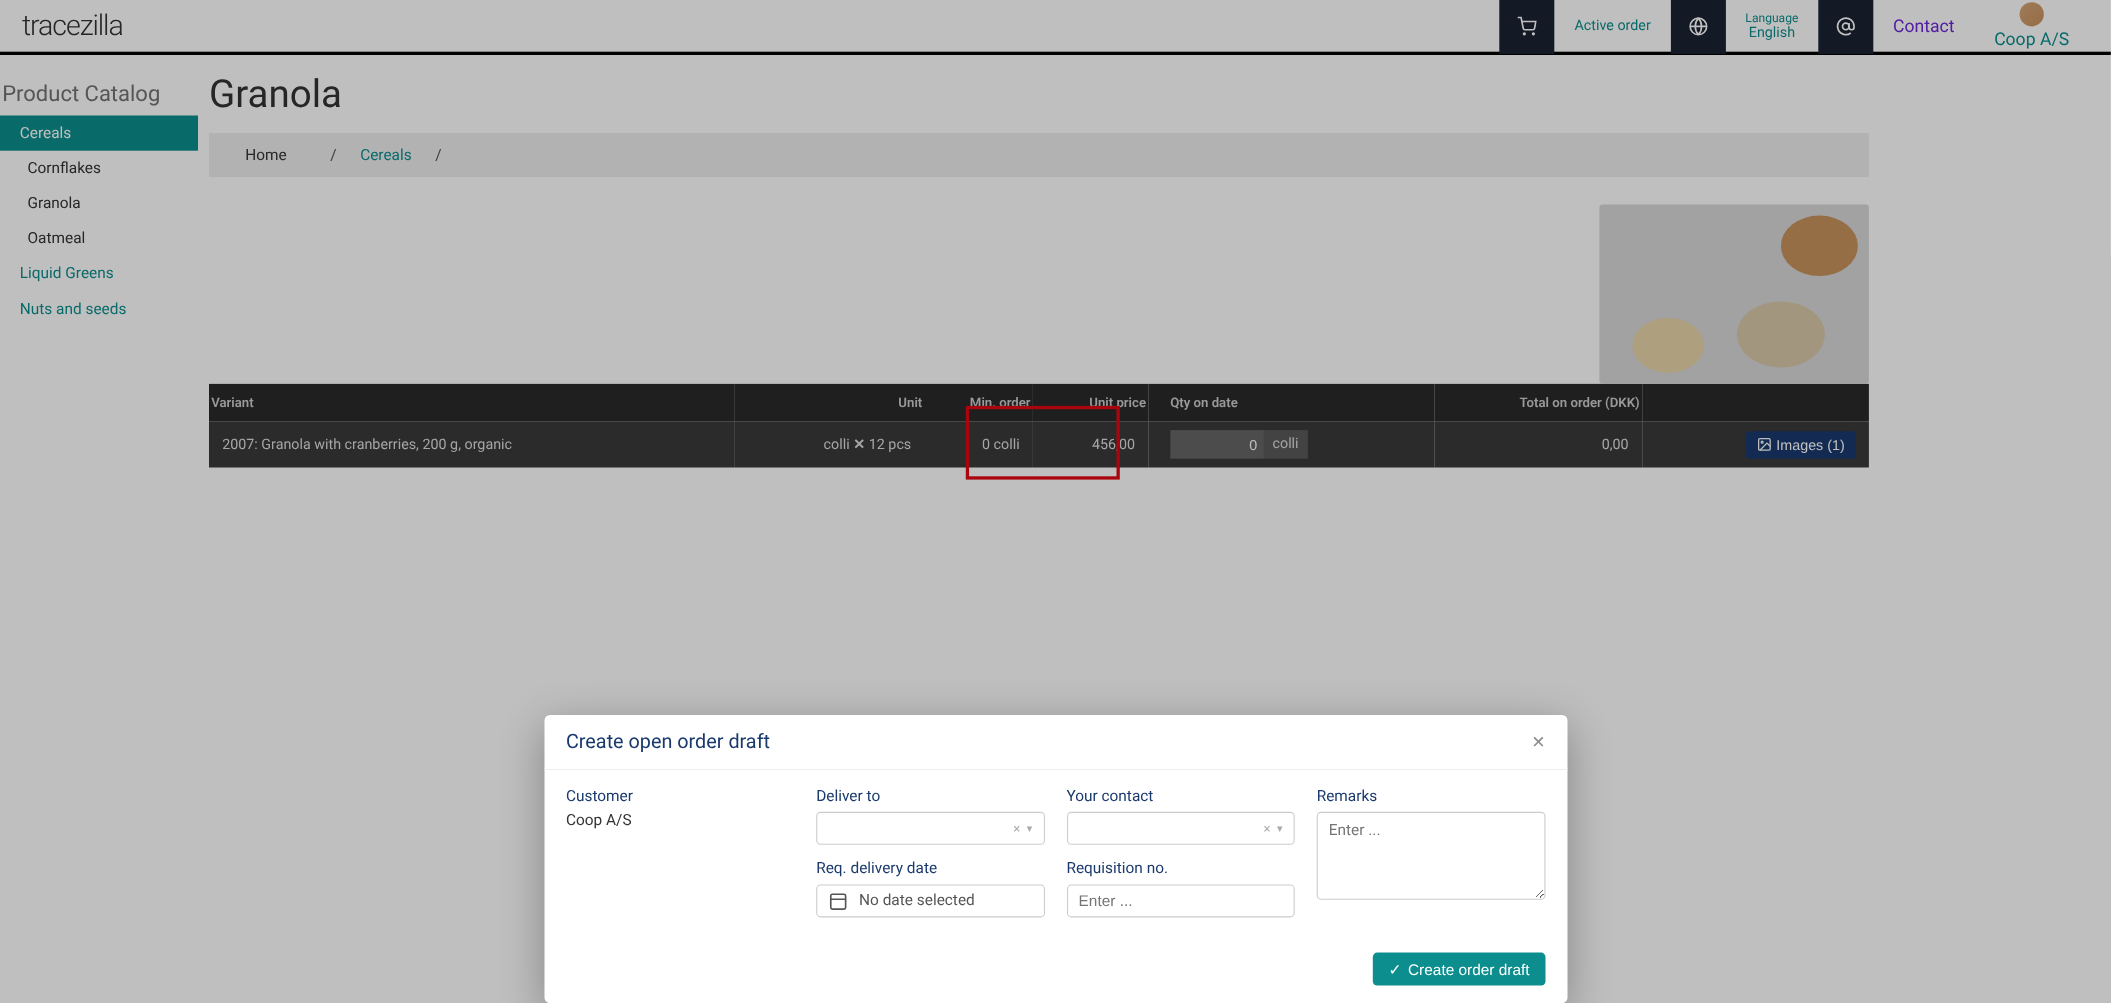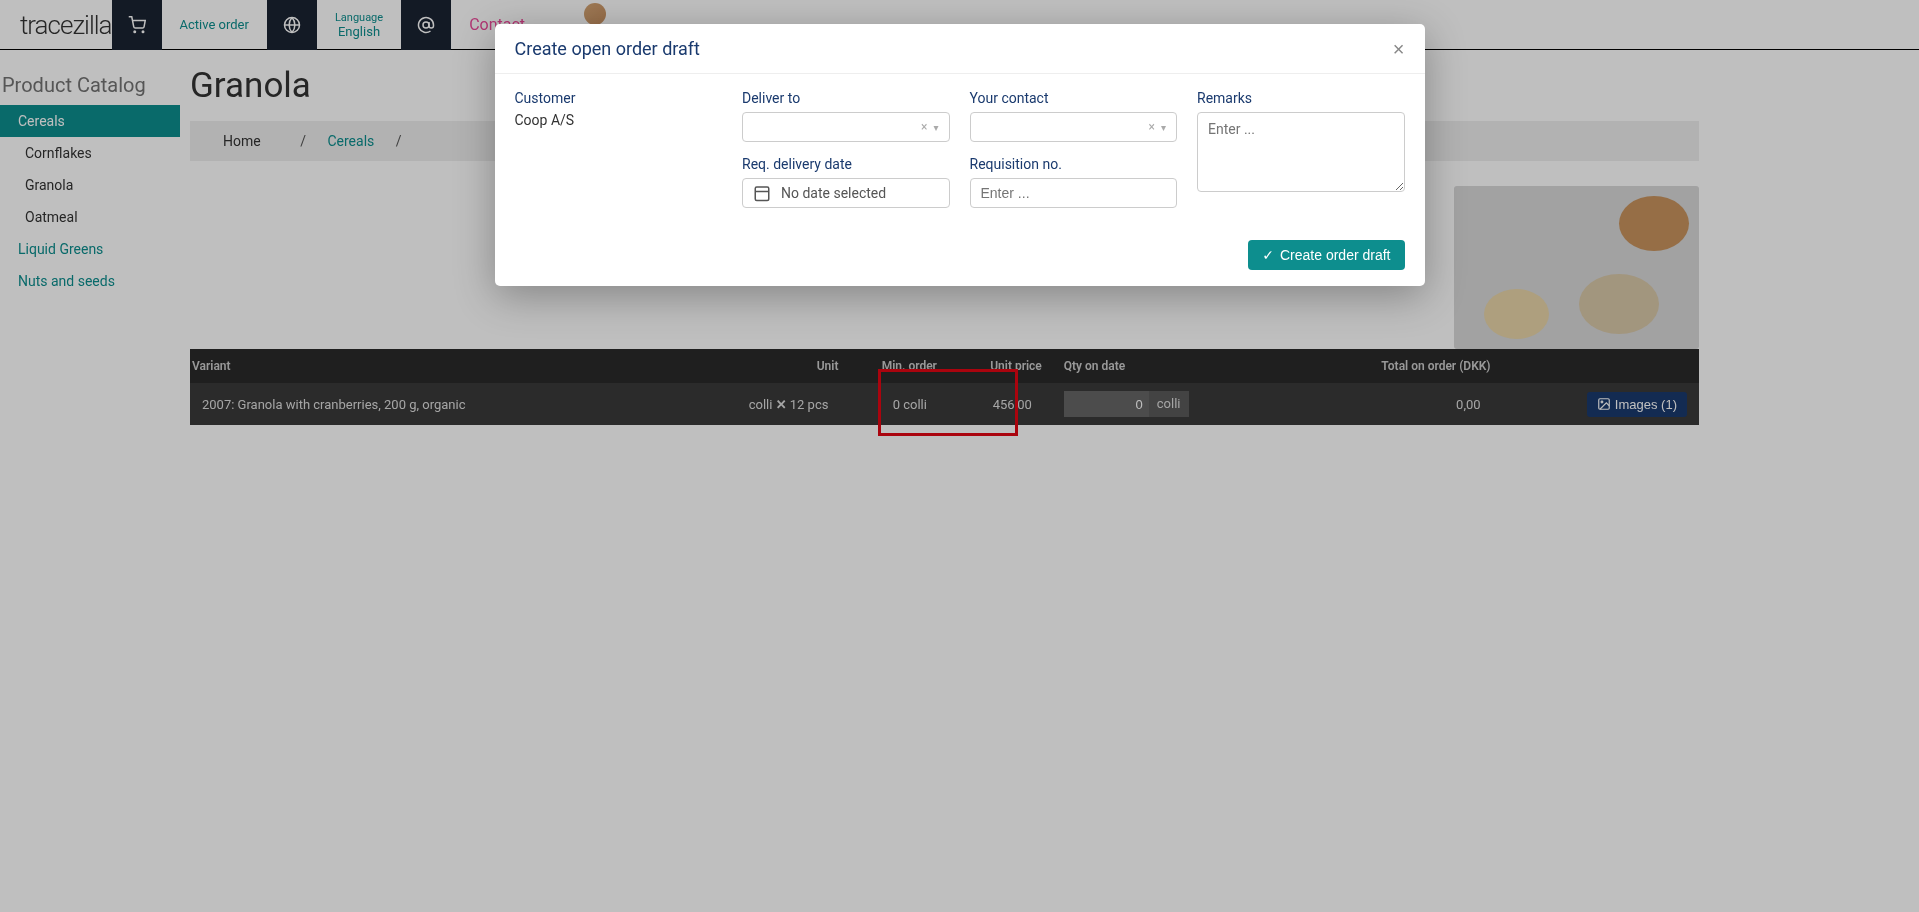--- a/index.html
+++ b/index.html
@@ -1,29 +1,29 @@
 <!DOCTYPE html>
 <html><head>
 <meta charset="utf-8">
 <style>
 * { box-sizing: border-box; margin: 0; padding: 0; }
 body { font-family: -apple-system, BlinkMacSystemFont, "Segoe UI", Roboto, "Helvetica Neue", Arial, sans-serif; font-size: 14px; color: #333; background: #fff; width: 1919px; height: 912px; overflow: hidden; position: relative; }
 
 
-.header { height: 50px; border-bottom: 1px solid #000000; display: flex; align-items: center; justify-content: flex-start; padding: 0 20px; }
+.header { height: 50px; border-bottom: 3px solid #000000; display: flex; align-items: center; justify-content: space-between; padding: 0 20px; }
 .logo { font-size: 26px; font-weight: 300; color: #333; letter-spacing: -1px; }
 .header-right { display: flex; align-items: center; gap: 0; }
 .header-item { display: flex; flex-direction: column; align-items: center; justify-content: center; padding: 0 18px; height: 50px; font-size: 13px; cursor: pointer; }
 .header-item.cart { background: #1a2332; color: #fff; width: 50px; }
 .header-item.active-order { color: #0d8e8e; }
 .header-item.globe { background: #1a2332; color: #fff; width: 50px; }
 .header-item.lang { color: #0d8e8e; }
 .header-item.lang .sub { font-size: 11px; }
 .header-item.at { background: #1a2332; color: #fff; width: 50px; }
-.header-item.contact { color: #ec4899; font-size: 16px; }
+.header-item.contact { color: #6d28d9; font-size: 16px; }
 .header-item.company { color: #0d8e8e; font-size: 16px; display: flex; flex-direction: column; align-items: center; }
 .avatar { width: 22px; height: 22px; border-radius: 50%; background: linear-gradient(135deg, #d4a574, #c89060); margin-bottom: 2px; }
 
 
 .main { display: flex; height: calc(912px - 50px); }
 .sidebar { width: 180px; padding-top: 15px; }
 .sidebar-title { font-size: 20px; color: #737373; padding: 8px 2px; }
 .sidebar-item { padding: 8px 18px; color: #0d8e8e; cursor: pointer; font-size: 14px; }
 .sidebar-item.sub { padding-left: 25px; color: #333; }
 .sidebar-item.active { background: #0d8e8e; color: #fff; }
@@ -43,21 +43,21 @@
 .table tbody { background: #3a3a3a; color: #ddd; }
 .table td { padding: 8px 12px; font-size: 13px; }
 .table .right { text-align: right; }
 .qty-cell { display: flex; align-items: center; }
 .qty-input { width: 85px; height: 26px; background: #666; border: none; color: #fff; text-align: right; padding-right: 6px; font-size: 13px; }
 .qty-unit { background: #5a5a5a; color: #ddd; height: 26px; line-height: 26px; padding: 0 8px; font-size: 13px; }
 .images-btn { background: #1a3a6e; color: #fff; padding: 5px 10px; border: none; border-radius: 3px; font-size: 13px; display: inline-flex; align-items: center; gap: 4px; cursor: pointer; }
 .highlight-box { position: absolute; border: 3px solid #e30613; pointer-events: none; }
 
 
-.overlay { position: absolute; inset: 0; background: rgba(0,0,0,0.25); z-index: 100; display: flex; justify-content: center; align-items: flex-start; padding-top: 24px; }
+.overlay { position: absolute; inset: 0; background: rgba(0,0,0,0.25); z-index: 100; display: flex; justify-content: center; align-items: flex-end; padding-top: 24px; }
 .modal { width: 930px; background: #fff; border-radius: 5px; box-shadow: 0 10px 40px rgba(0,0,0,0.3); }
 .modal-header { display: flex; justify-content: space-between; align-items: center; padding: 14px 20px; border-bottom: 1px solid #eee; }
 .modal-title { font-size: 18px; color: #1a3a6e; font-weight: 400; }
 .modal-close { font-size: 20px; color: #888; cursor: pointer; border: none; background: none; line-height: 1; }
 .modal-body { padding: 16px 20px 20px; display: grid; grid-template-columns: 1fr 1fr 1fr 1fr; gap: 14px 20px; }
 .form-group { display: flex; flex-direction: column; gap: 6px; }
 .form-label { color: #1a3a6e; font-size: 14px; }
 .form-value { color: #333; font-size: 14px; }
 .form-input, .form-select, .form-textarea { border: 1px solid #ccc; border-radius: 4px; padding: 6px 10px; font-size: 14px; color: #555; background: #fff; width: 100%; height: 30px; }
 .form-textarea { height: 80px; resize: both; padding: 8px 10px; font-family: inherit; }

